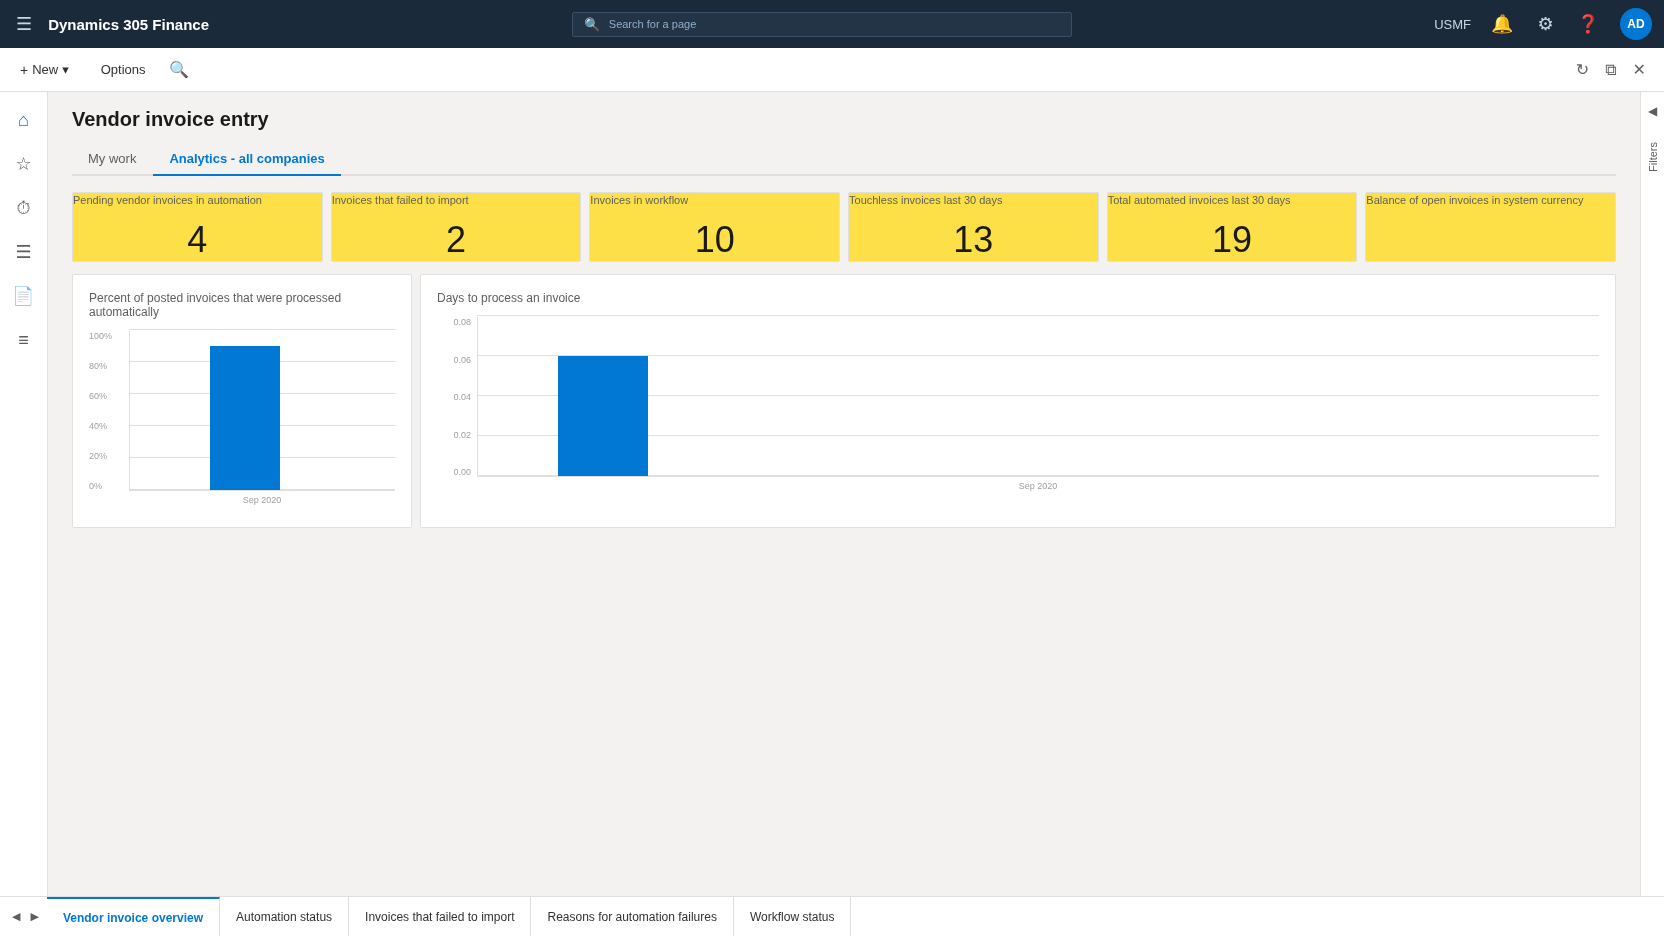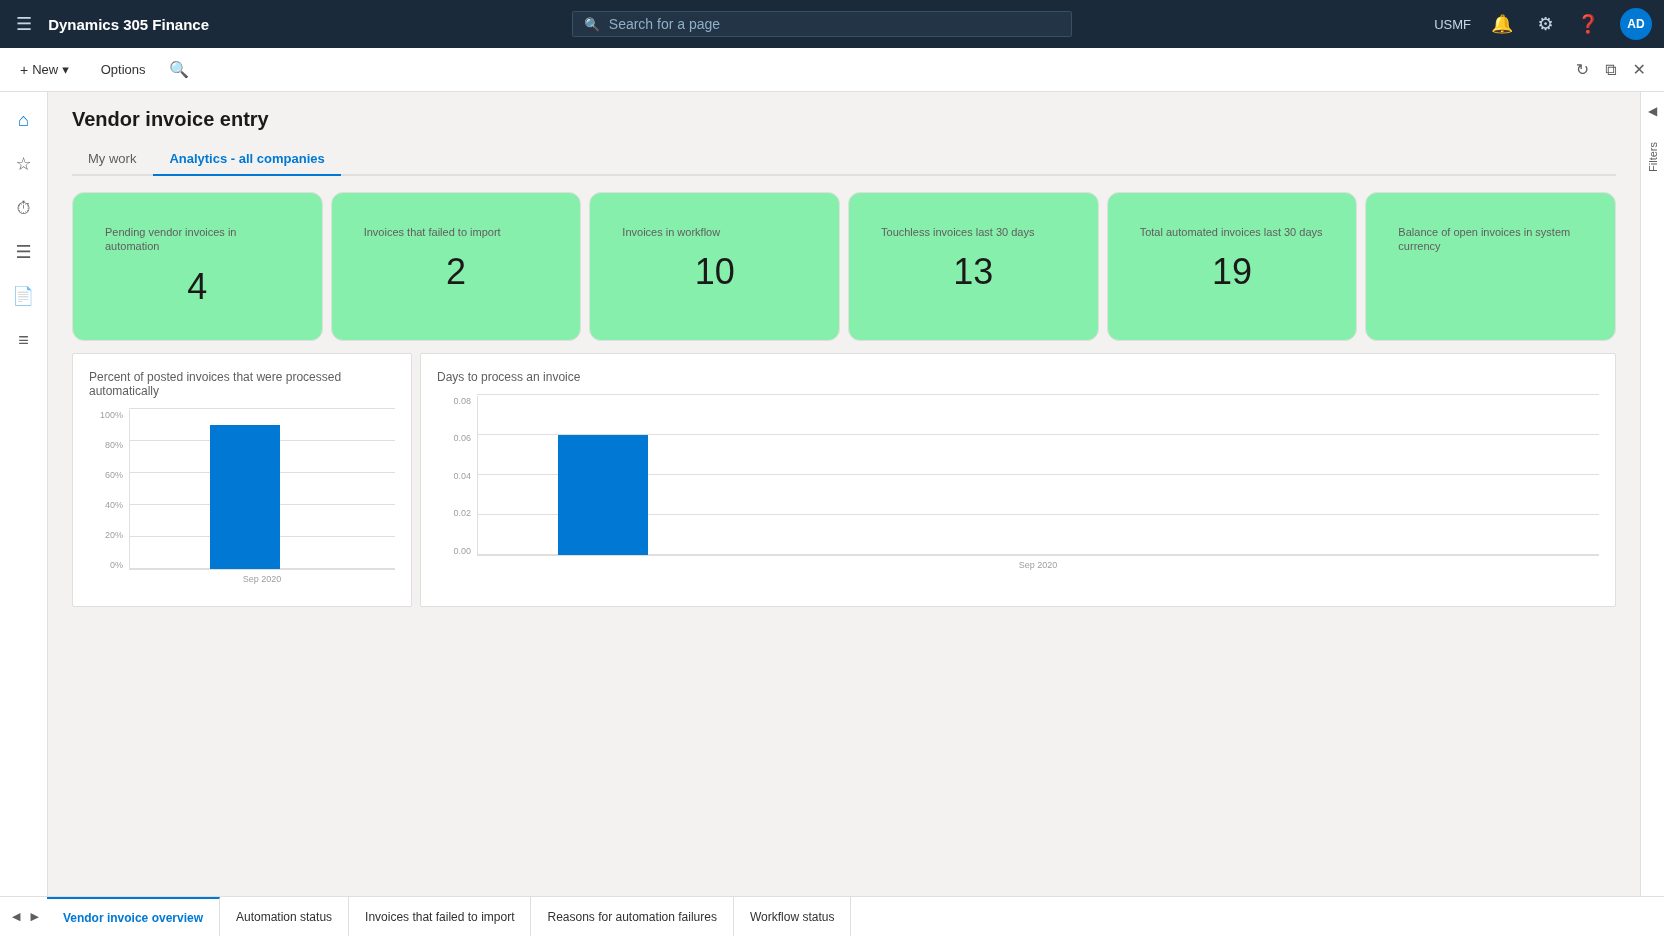--- a/index.html
+++ b/index.html
@@ -35,21 +35,21 @@
       padding: 4px 12px;
       gap: 8px;
       width: 500px;
       cursor: text;
     }
     .top-nav-search input {
       background: transparent;
       border: none;
       outline: none;
       color: #aac0d4;
-      font-size: 14px;
+      font-size: 11px;
       width: 100%;
     }
     .top-nav-search input::placeholder { color: #8fafc6; }
     .top-nav-icons {
       display: flex;
       align-items: center;
       gap: 16px;
       margin-left: auto;
     }
     .nav-icon-btn {
@@ -153,24 +153,24 @@
       font-weight: 600;
     }
 
     
     .kpi-row {
       display: flex;
       gap: 8px;
       margin-bottom: 12px;
     }
     .kpi-card {
-      background: #86efac;
+      background: #fde047;
       border: 1px solid #e1dfdd;
-      border-radius: 12px;
-      padding: 32px;
+      border-radius: 2px;
+      padding: 0;
       flex: 1;
       min-width: 0;
       cursor: pointer;
     }
     .kpi-card-label {
       font-size: 11px;
       color: #605e5c;
       margin-bottom: 12px;
       line-height: 1.3;
     }
@@ -375,21 +375,21 @@
             <div class="gridline" style="bottom:160px; left:-1px; right:0;"></div>
             <div class="gridline" style="bottom:128px; left:-1px; right:0;"></div>
             <div class="gridline" style="bottom:96px; left:-1px; right:0;"></div>
             <div class="gridline" style="bottom:64px; left:-1px; right:0;"></div>
             <div class="gridline" style="bottom:32px; left:-1px; right:0;"></div>
             <div class="gridline" style="bottom:0px; left:-1px; right:0;"></div>
 
             <div style="position:absolute; bottom:0; left:80px; width:70px; height:144px; background:#0078d4;"></div>
           </div>
 
-          <div style="position:absolute; left:0; top:0; height:160px; display:flex; flex-direction:column; justify-content:space-between; font-size:9px; color:#a19f9d; padding-right:4px; text-align:right; width:38px;">
+          <div style="position:absolute; left:0; top:0; height:160px; display:flex; flex-direction:column; justify-content:space-between; font-size:9px; color:#a19f9d; padding-right:4px; width:38px;">
             <span>100%</span>
             <span>80%</span>
             <span>60%</span>
             <span>40%</span>
             <span>20%</span>
             <span>0%</span>
           </div>
 
           <div style="text-align:center; font-size:9px; color:#a19f9d; margin-top:4px; margin-left:40px;">
             <span>Sep 2020</span>

